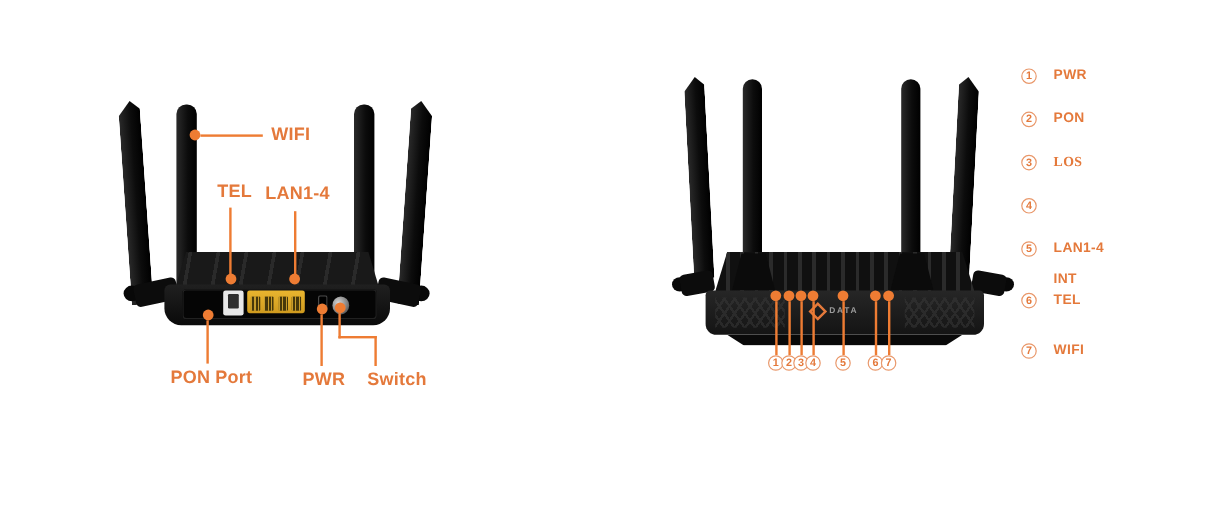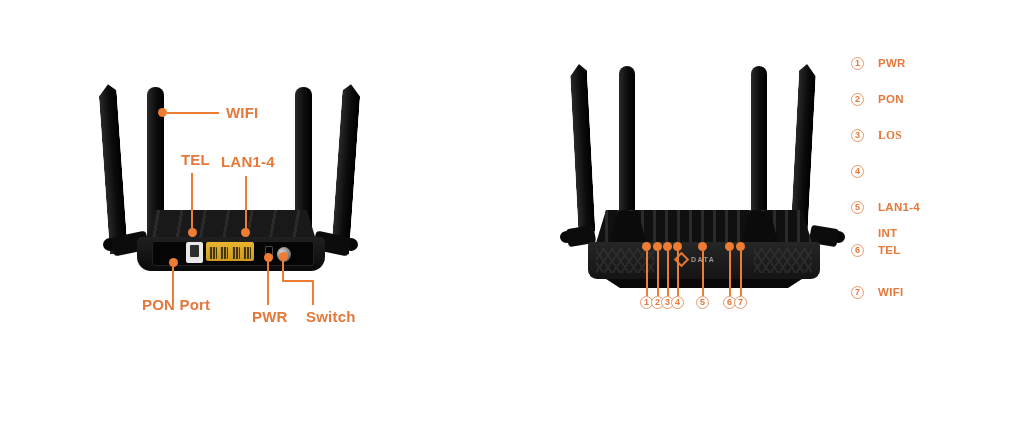--- a/index.html
+++ b/index.html
@@ -112,21 +112,21 @@
   <div class="olabel" style="left:181px;top:151px;">TEL</div>
   <div class="vline" style="left:191px;top:173px;height:58px;"></div>
   <div class="dot" style="left:188px;top:228px;"></div>
 
   <div class="olabel" style="left:221px;top:153px;">LAN1-4</div>
   <div class="vline" style="left:245px;top:176px;height:55px;"></div>
   <div class="dot" style="left:241px;top:228px;"></div>
 
   <div class="dot" style="left:169px;top:258px;"></div>
   <div class="vline" style="left:172px;top:267px;height:36px;"></div>
-  <div class="olabel" style="left:142px;top:296px;">PON Port</div>
+  <div class="olabel" style="left:142px;top:306px;">PON Port</div>
 
   <div class="dot" style="left:264px;top:253px;"></div>
   <div class="vline" style="left:267px;top:262px;height:43px;"></div>
   <div class="olabel" style="left:252px;top:308px;">PWR</div>
 
   <div class="dot" style="left:279px;top:252px;"></div>
   <div class="vline" style="left:282px;top:261px;height:21px;"></div>
   <div class="hline" style="left:282px;top:280px;width:32px;"></div>
   <div class="vline" style="left:312px;top:280px;height:25px;"></div>
   <div class="olabel" style="left:306px;top:308px;">Switch</div>

